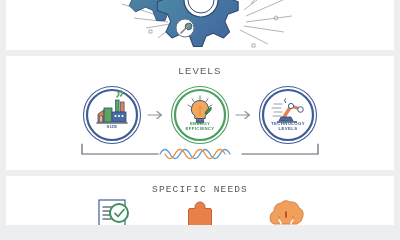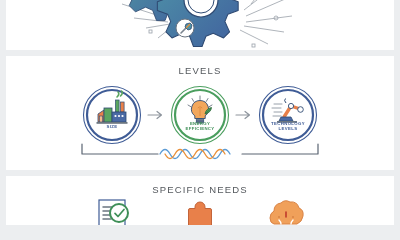--- a/index.html
+++ b/index.html
@@ -17,21 +17,21 @@
   #panel-factors{top:56px;height:114px;}
   #panel-needs{top:176px;height:49px;}
 
   .panel-inner{position:relative;width:100%;height:100%;overflow:hidden;}
 
   .section-title{
     position:absolute;left:0;width:100%;text-align:center;
     font-size:9.5px;letter-spacing:1.15px;color:#54585d;font-weight:400;
   }
   #title-factors{top:9px;}
-  #title-needs{top:8px;}
+  #title-needs{top:8px;font-family:Liberation Mono, monospace;}
 
   
   #gears-wrap{position:absolute;left:0;top:-34px;width:100%;height:88px;}
 
   
   #circles{
     position:absolute;top:28px;left:0;width:100%;height:62px;
     display:flex;align-items:center;justify-content:center;gap:0px;
   }
   .node{position:relative;width:62px;height:62px;}

